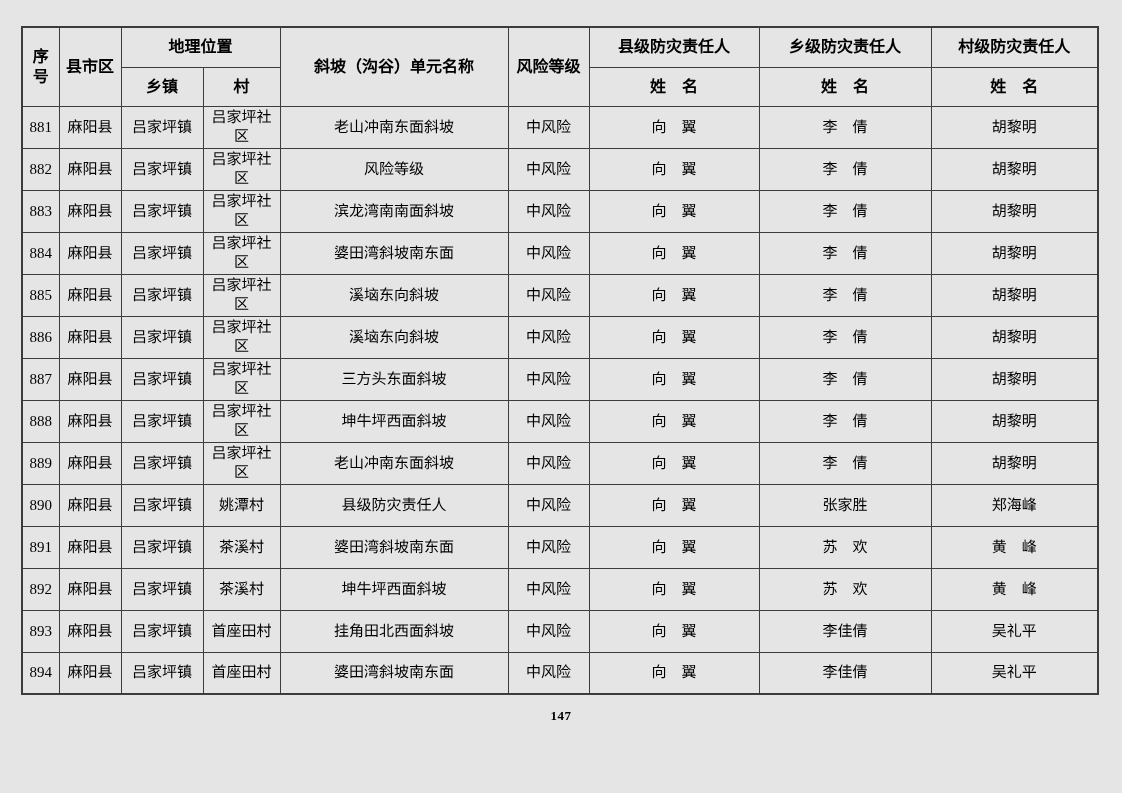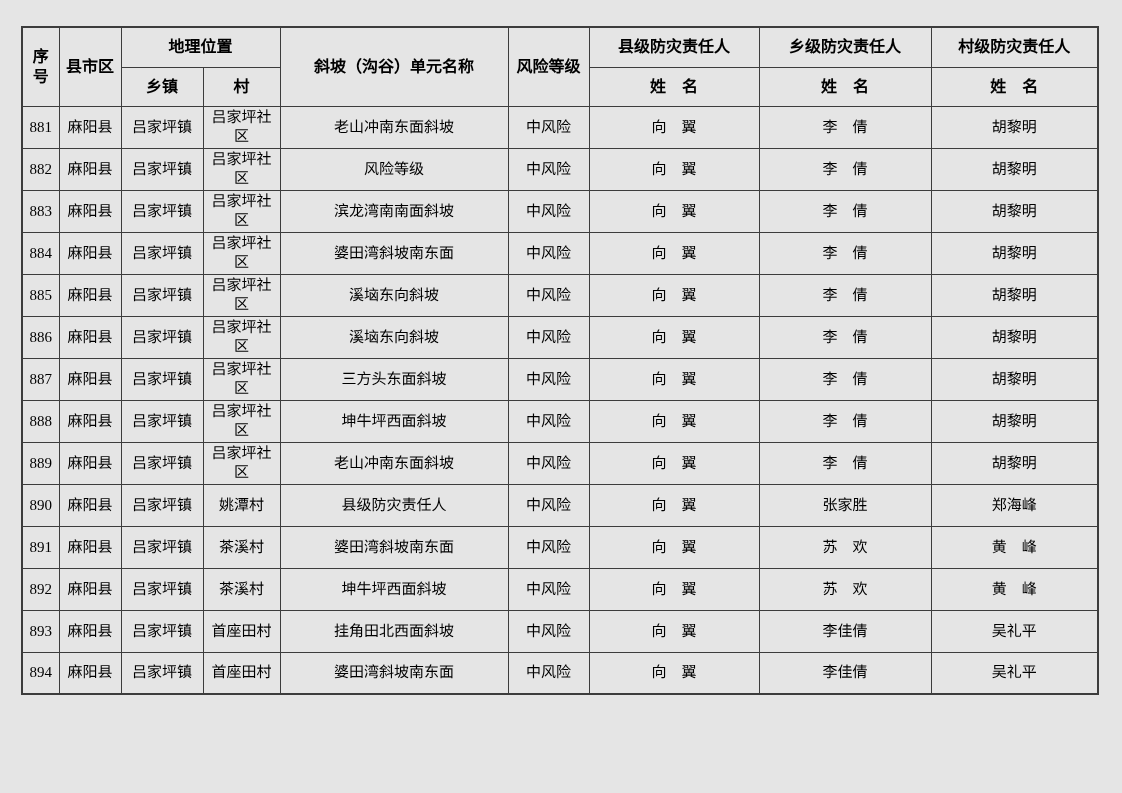--- a/index.html
+++ b/index.html
@@ -263,14 +263,15 @@
     <td>首座田村</td>
     <td>婆田湾斜坡南东面</td>
     <td>中风险</td>
     <td>向　翼</td>
     <td>李佳倩</td>
     <td>吴礼平</td>
   </tr>
 </tbody>
   </table>
 
+  <div class="page-number">147</div>
 
 </div>
 
 </body></html>

